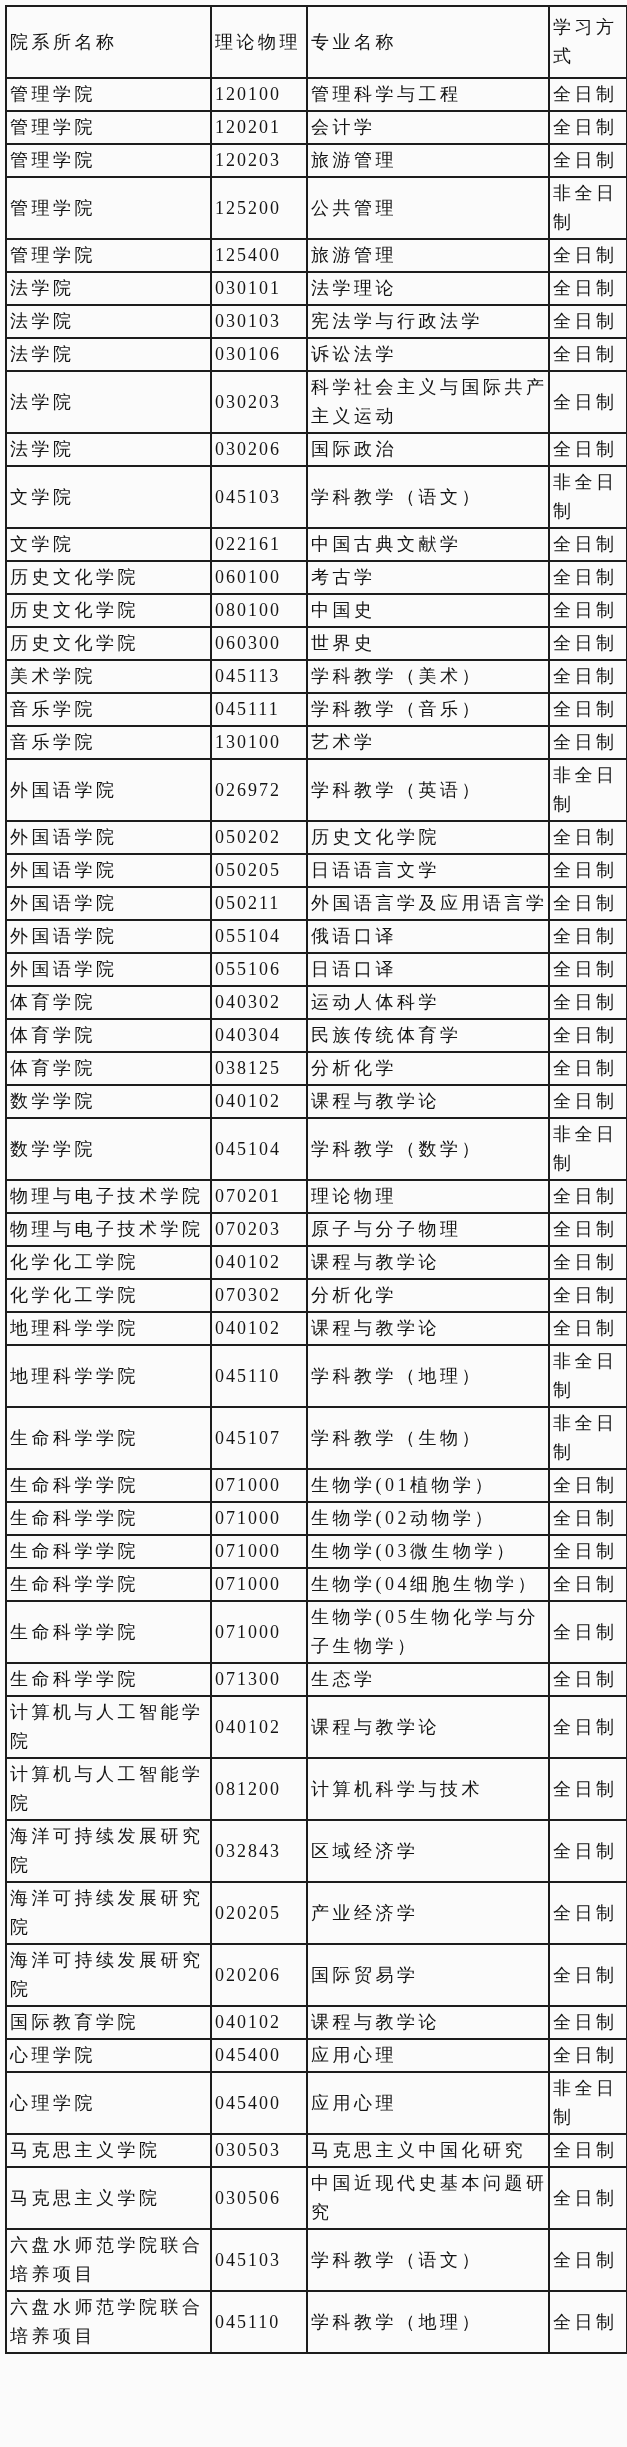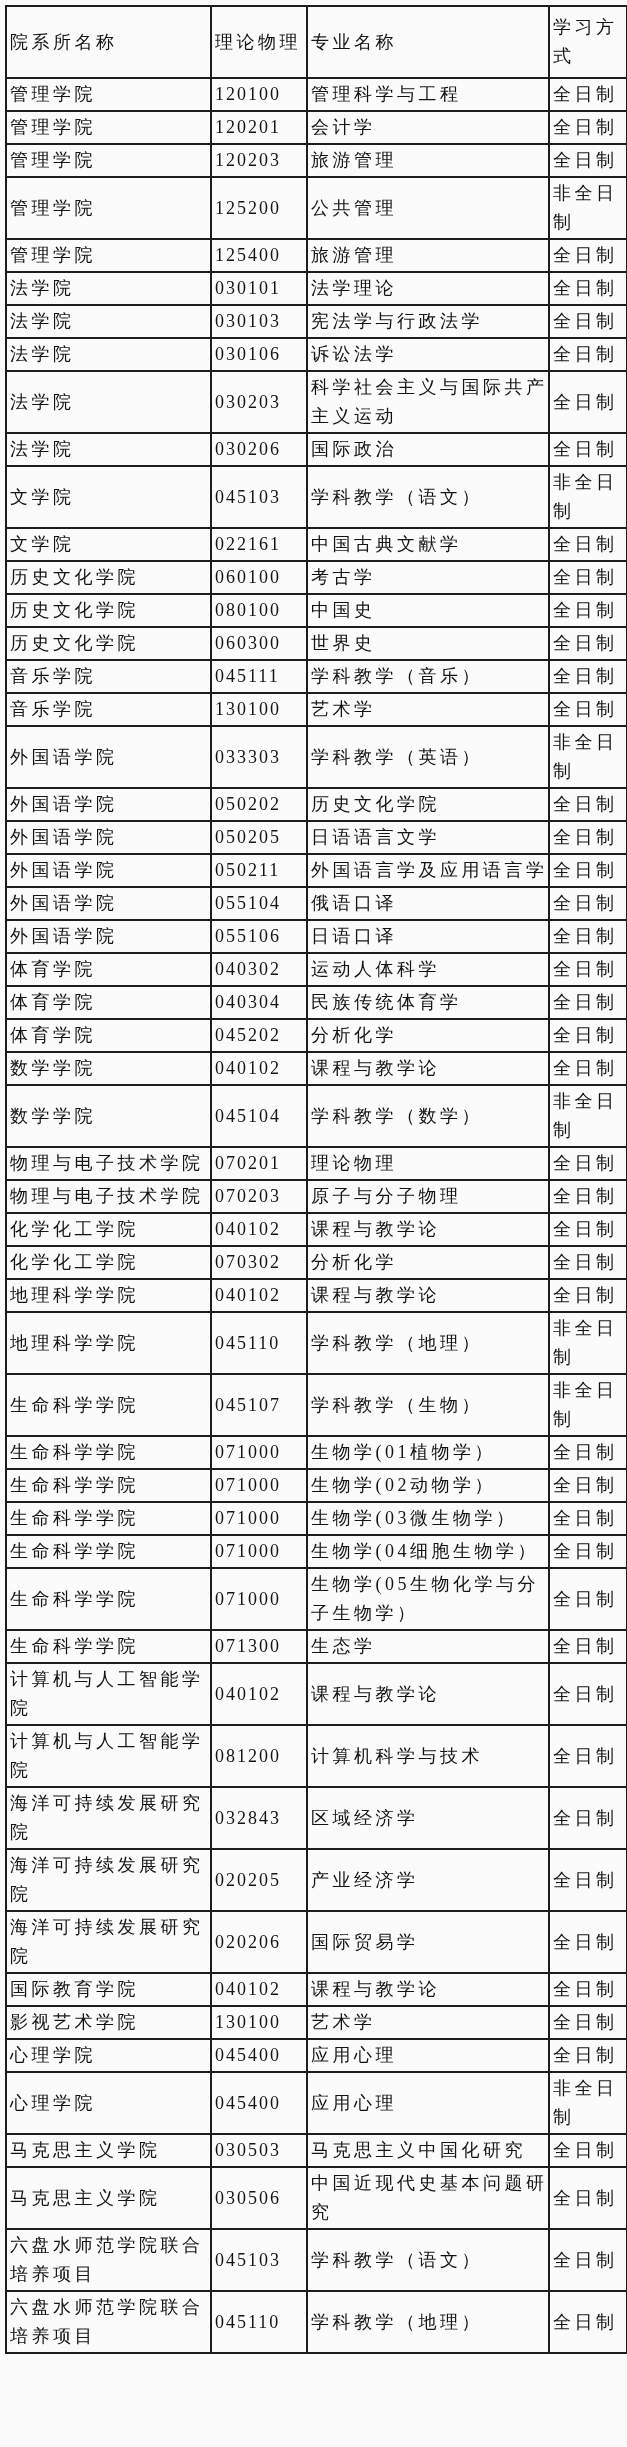--- a/index.html
+++ b/index.html
@@ -153,34 +153,40 @@
           <td>中国史</td>
           <td>全日制</td>
         </tr>
         <tr>
           <td>历史文化学院</td>
           <td class="code">060300</td>
           <td>世界史</td>
           <td>全日制</td>
         </tr>
         <tr>
+          <td>美术学院</td>
+          <td class="code">045113</td>
+          <td>学科教学（美术）</td>
+          <td>全日制</td>
+        </tr>
+        <tr>
           <td>音乐学院</td>
           <td class="code">045111</td>
           <td>学科教学（音乐）</td>
           <td>全日制</td>
         </tr>
         <tr>
           <td>音乐学院</td>
           <td class="code">130100</td>
           <td>艺术学</td>
           <td>全日制</td>
         </tr>
         <tr>
           <td>外国语学院</td>
-          <td class="code">033303</td>
+          <td class="code">026972</td>
           <td>学科教学（英语）</td>
           <td>非全日制</td>
         </tr>
         <tr>
           <td>外国语学院</td>
           <td class="code">050202</td>
           <td>历史文化学院</td>
           <td>全日制</td>
         </tr>
         <tr>
@@ -214,21 +220,21 @@
           <td>全日制</td>
         </tr>
         <tr>
           <td>体育学院</td>
           <td class="code">040304</td>
           <td>民族传统体育学</td>
           <td>全日制</td>
         </tr>
         <tr>
           <td>体育学院</td>
-          <td class="code">045202</td>
+          <td class="code">038125</td>
           <td>分析化学</td>
           <td>全日制</td>
         </tr>
         <tr>
           <td>数学学院</td>
           <td class="code">040102</td>
           <td>课程与教学论</td>
           <td>全日制</td>
         </tr>
         <tr>
@@ -342,26 +348,20 @@
         <tr>
           <td>海洋可持续发展研究院</td>
           <td class="code">020206</td>
           <td>国际贸易学</td>
           <td>全日制</td>
         </tr>
         <tr>
           <td>国际教育学院</td>
           <td class="code">040102</td>
           <td>课程与教学论</td>
-          <td>全日制</td>
-        </tr>
-        <tr>
-          <td>影视艺术学院</td>
-          <td class="code">130100</td>
-          <td>艺术学</td>
           <td>全日制</td>
         </tr>
         <tr>
           <td>心理学院</td>
           <td class="code">045400</td>
           <td>应用心理</td>
           <td>全日制</td>
         </tr>
         <tr>
           <td>心理学院</td>

